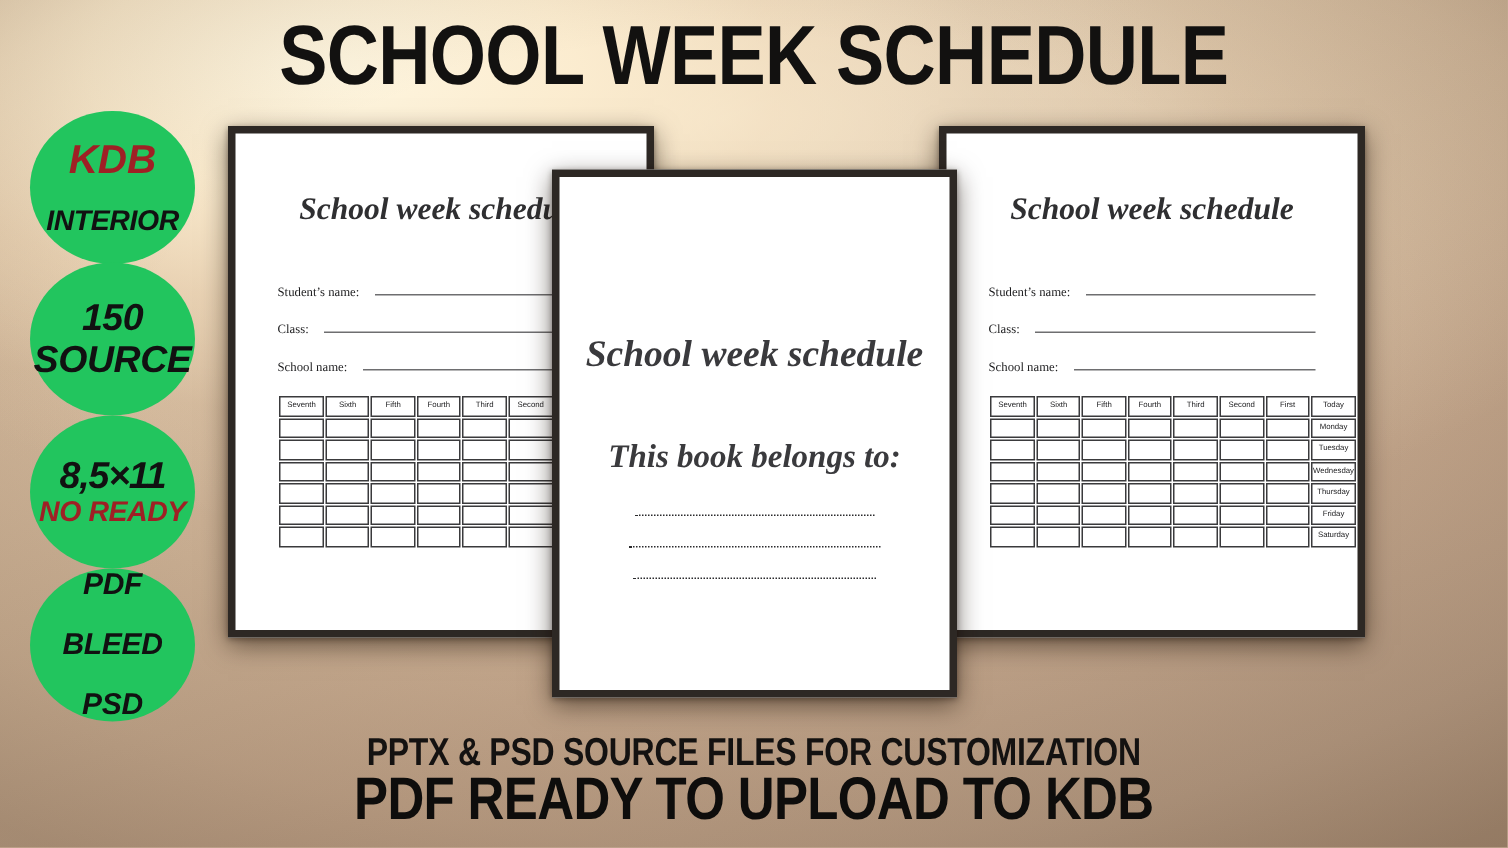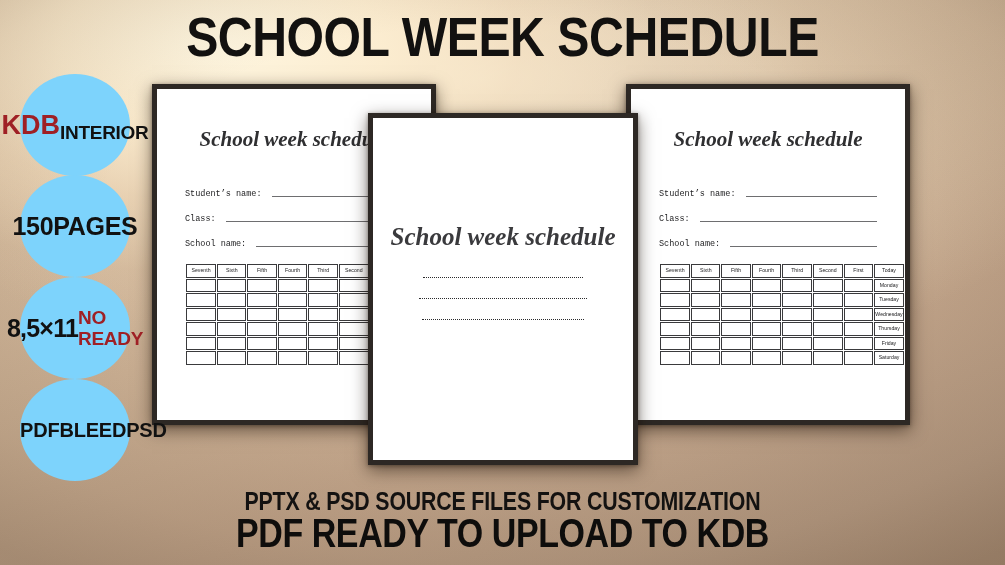--- a/index.html
+++ b/index.html
@@ -82,27 +82,28 @@
     line-height: 1.05;
   }
 
   
   .badge {
     position: absolute;
     left: 20px;
     width: 110px;
     height: 102px;
     border-radius: 50%;
-    background: #7dd3fc;
+    background: #22c55e;
     display: flex;
-    flex-direction: row;
+    flex-direction: column;
     align-items: center;
     justify-content: center;
     line-height: 1.12;
     z-index: 6;
+    font-style: italic;
   }
   #badge-kdb      { top: 74px;  }
   #badge-pages    { top: 175px; }
   #badge-size     { top: 277px; }
   #badge-formats  { top: 379px; justify-content: space-between; }
 
   .badge .b-red  { color: #9f2025; font-weight: 700; }
   .badge .b-dark { color: #111111; font-weight: 700; }
 
   #badge-kdb .b-red  { font-size: 27px; letter-spacing: 0px; }
@@ -142,21 +143,21 @@
   .field-list { margin: 22px 0 0 28px; }
   .field-row {
     display: flex;
     align-items: flex-end;
     height: 25px;
     white-space: nowrap;
   }
   .field-label {
     font-size: 8.5px;
     color: #1d1d1f;
-    font-family: Liberation Mono, monospace;
+    font-family: Liberation Serif, serif;
   }
   .field-rule {
     flex: 1;
     height: 1px;
     background: #6e6e70;
     margin-left: 10px;
     margin-right: 28px;
     margin-bottom: 2px;
   }
 
@@ -229,21 +230,21 @@
 
 <div class="heading-wrap" id="main-title">SCHOOL WEEK SCHEDULE</div>
 
 <div class="badge" id="badge-kdb">
   <span class="b-red">KDB</span>
   <span class="b-dark">INTERIOR</span>
 </div>
 
 <div class="badge" id="badge-pages">
   <span class="b-dark">150</span>
-  <span class="b-dark">PAGES</span>
+  <span class="b-dark">SOURCE</span>
 </div>
 
 <div class="badge" id="badge-size">
   <span class="b-dark">8,5×11</span>
   <span class="b-red">NO READY</span>
 </div>
 
 <div class="badge" id="badge-formats">
   <span class="b-dark">PDF</span>
   <span class="b-dark">BLEED</span>
@@ -436,20 +437,21 @@
           </tr>
         </tbody>
       </table>
     <div class="nots">Nots :</div>
   </div>
 </div>
 
 <div class="page" id="page-center">
   <div class="page-inner">
     <div class="cover-title">School week schedule</div>
+    <div class="cover-belongs">This book belongs to:</div>
     <div class="dot-lines">
       <div class="dot-line"></div>
       <div class="dot-line"></div>
       <div class="dot-line"></div>
     </div>
   </div>
 </div>
 
 <div class="heading-wrap" id="sub-line-1">PPTX &amp; PSD SOURCE FILES FOR CUSTOMIZATION</div>
 <div class="heading-wrap" id="sub-line-2">PDF READY TO UPLOAD TO KDB</div>

